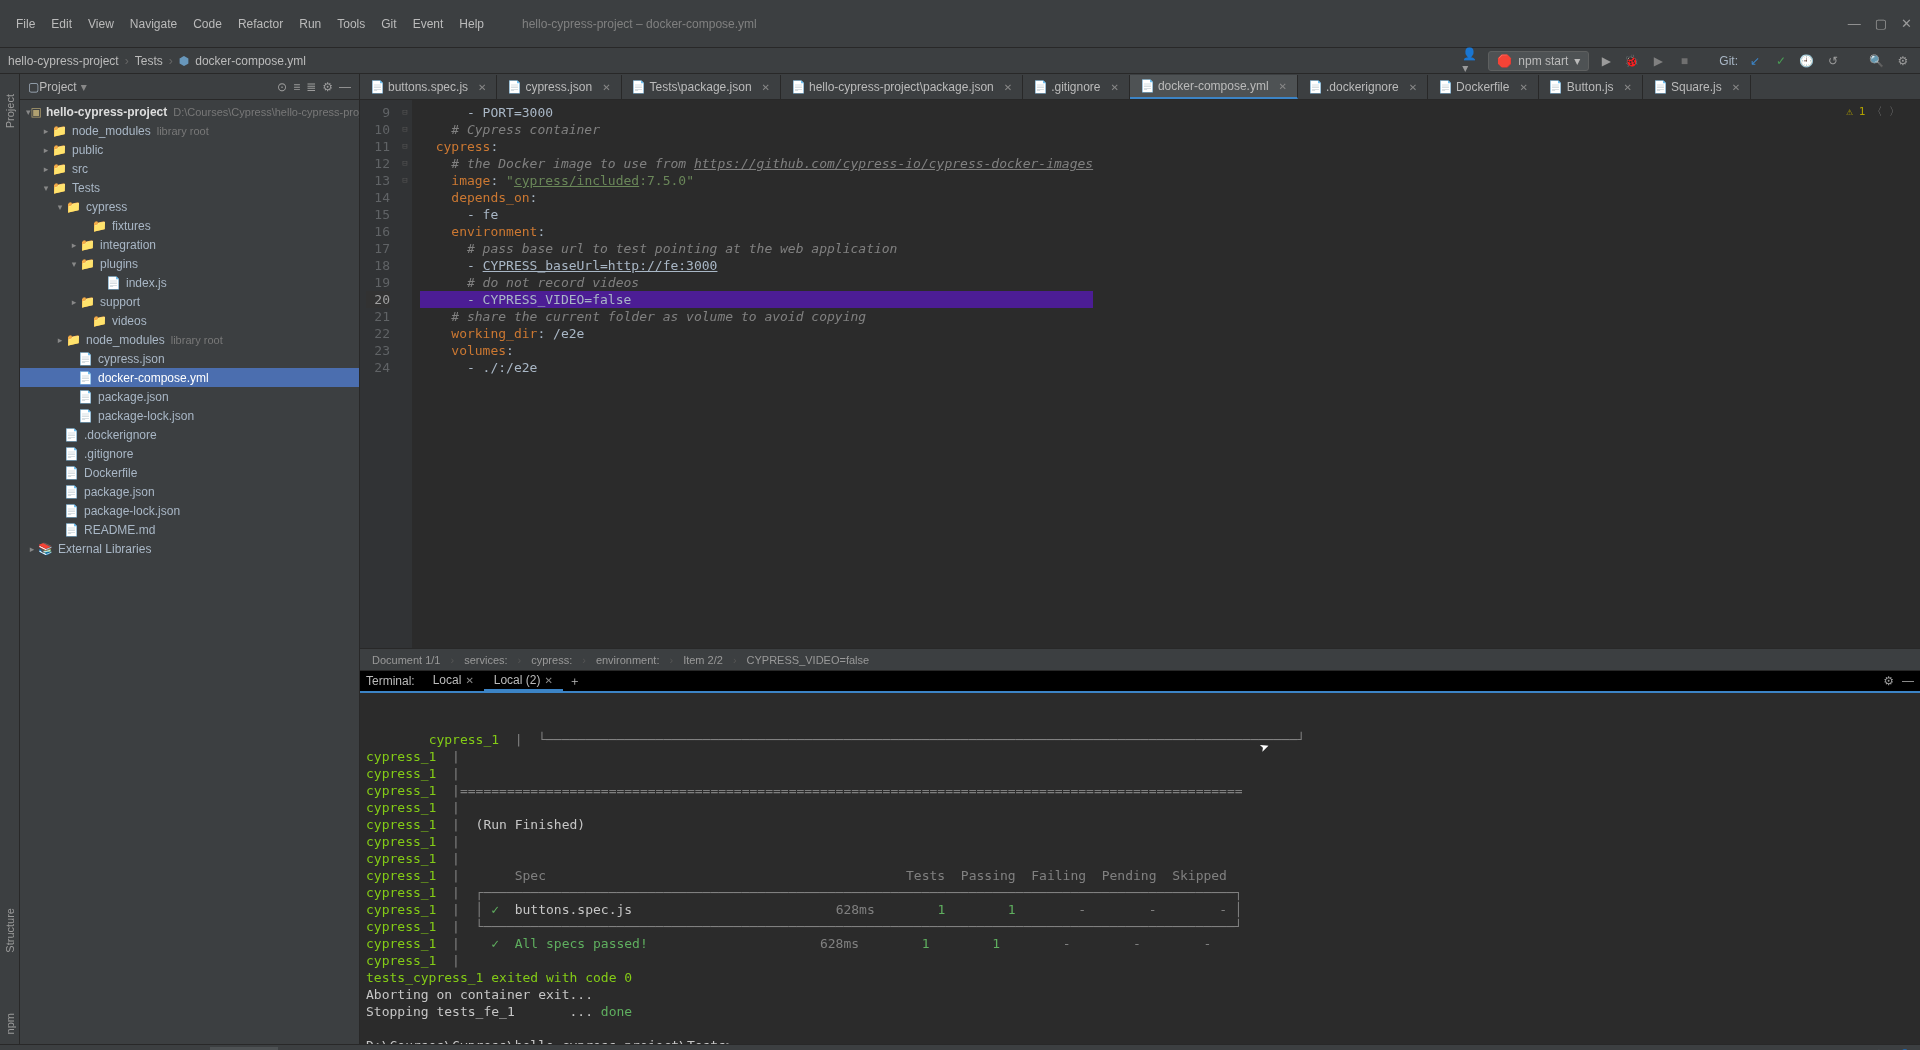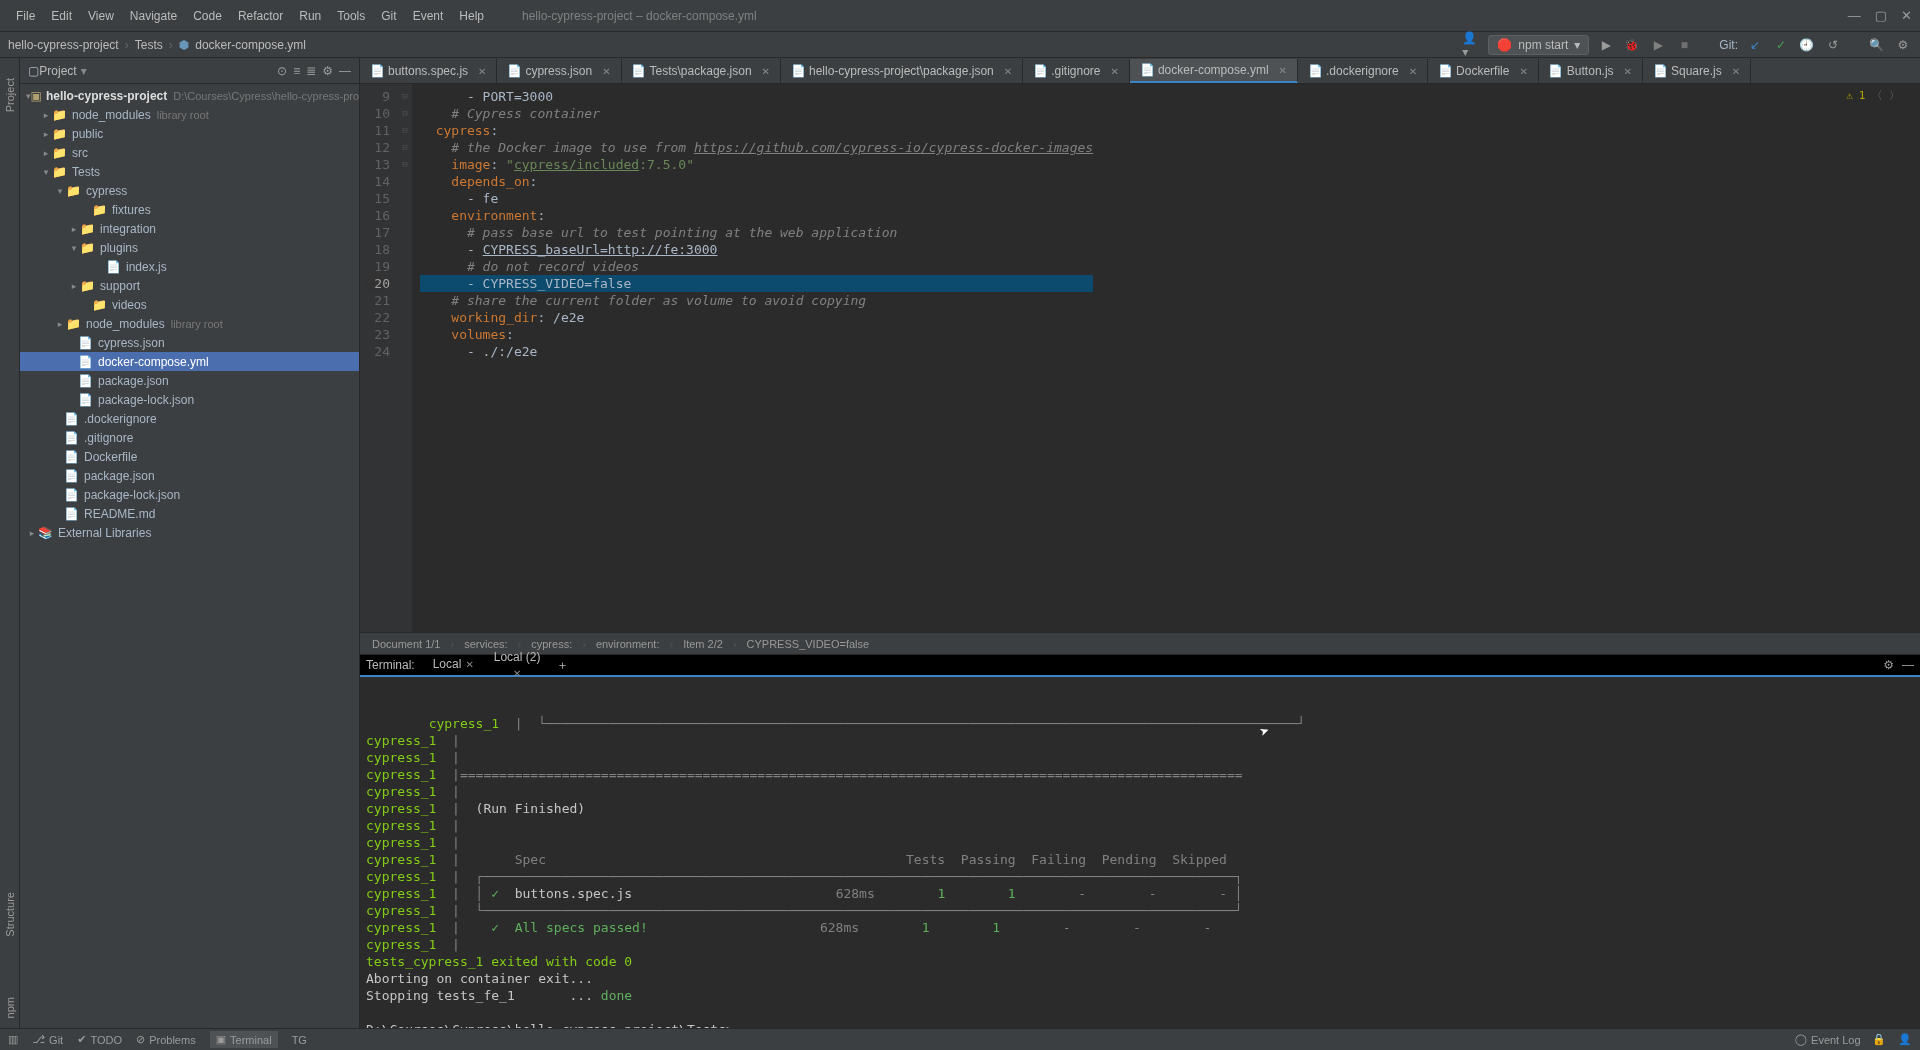--- a/index.html
+++ b/index.html
@@ -1,18 +1,18 @@
 <!DOCTYPE html>
 <html><head>
 <meta charset="utf-8">
 <style>
 * { margin: 0; padding: 0; box-sizing: border-box; }
 body { font-family: "Segoe UI", Arial, sans-serif; font-size: 12px; background: #2b2b2b; color: #a9b7c6; overflow: hidden; width: 1920px; height: 1050px; }
 
-.titlebar { height: 32px; background: #3c3f41; display: flex; align-items: center; padding: 0 8px; border-bottom: 1px solid #282828; }
+.titlebar { height: 48px; background: #3c3f41; display: flex; align-items: center; padding: 0 8px; border-bottom: 1px solid #282828; }
 .titlebar .menu { display: flex; gap: 0; }
 .titlebar .menu span { padding: 4px 8px; color: #bbb; cursor: pointer; }
 .titlebar .title { margin-left: 30px; color: #808080; }
 .titlebar .winbtns { margin-left: auto; display: flex; gap: 14px; color: #9b9b9b; font-size: 13px; }
 
 .navbar { height: 26px; background: #3c3f41; display: flex; align-items: center; padding: 0 8px; border-bottom: 1px solid #282828; }
 .breadcrumb { display: flex; align-items: center; gap: 6px; color: #bbb; }
 .breadcrumb .sep { color: #666; }
 .navbar .right { margin-left: auto; display: flex; align-items: center; gap: 8px; }
 .navbar .icon { width: 18px; height: 18px; display: flex; align-items: center; justify-content: center; color: #9b9b9b; }
@@ -52,30 +52,30 @@
 .editor { flex: 1; display: flex; background: #2b2b2b; font-family: "Consolas","DejaVu Sans Mono",monospace; font-size: 13px; overflow: auto; position: relative; }
 .editor .warn { position: absolute; right: 20px; top: 4px; color: #b0a000; font-size: 11px; display:flex; gap:6px; align-items:center;}
 .gutter { background: #313335; color: #606366; text-align: right; padding: 4px 8px 4px 6px; line-height: 17px; user-select: none; min-width: 38px; }
 .gutter .hl { background: #323232; color: #a0a0a0; }
 .foldcol { width: 14px; background: #313335; color: #555; padding: 4px 0; line-height: 17px; text-align: center; font-size: 9px;}
 .code { padding: 4px 8px; line-height: 17px; white-space: pre; }
 .c-key { color: #cc7832; }
 .c-str { color: #6a8759; }
 .c-cmt { color: #808080; font-style: italic; }
 .c-item { color: #a9b7c6; }
-.line-hl { background: #0c4a6e; }
+.line-hl { background: #4c1d95; }
 
 .breadcrumb-bar { height: 22px; background: #3c3f41; border-top: 1px solid #282828; display: flex; align-items: center; padding: 0 12px; color: #999; gap: 10px; font-size: 11px; }
 .breadcrumb-bar .sep { color: #555; }
 
 .terminal-panel { height: 374px; display: flex; flex-direction: column; border-top: 1px solid #282828; }
 .terminal-tabs { height: 22px; background: #000000; display: flex; align-items: center; padding: 0 6px; border-bottom: 2px solid #3c84c6; }
 .terminal-tabs .tlabel { color: #bbb; margin-right: 8px; }
 .terminal-tabs .ttab { padding: 2px 10px; color: #bbb; border-bottom: 2px solid transparent; display:flex; gap:4px; align-items:center;}
-.terminal-tabs .ttab.active { border-bottom: 2px solid #3c84c6; flex-direction: column; }
+.terminal-tabs .ttab.active { border-bottom: 2px solid #3c84c6; }
 .terminal-tabs .plus { margin-left: 6px; color: #bbb; cursor:pointer;}
 .terminal-tabs .right { margin-left:auto; display:flex; gap:8px; color:#9b9b9b;}
 .terminal { flex: 1; background: #2b2b2b; font-family: "Consolas","DejaVu Sans Mono",monospace; font-size: 13px; line-height: 17px; padding: 4px 6px; overflow: auto; white-space: pre; position:relative;}
 .t-cyan { color: #84cc16; }
 .t-green { color: #5faf5f; }
 .t-gray { color: #808080; }
 .t-white { color: #c6c6c6; }
 .t-yellow { color: #84cc16; }
 .cursor-m { position:absolute; left: 900px; top: 46px; color:#fff; font-size:16px; transform: rotate(-20deg);}
 

